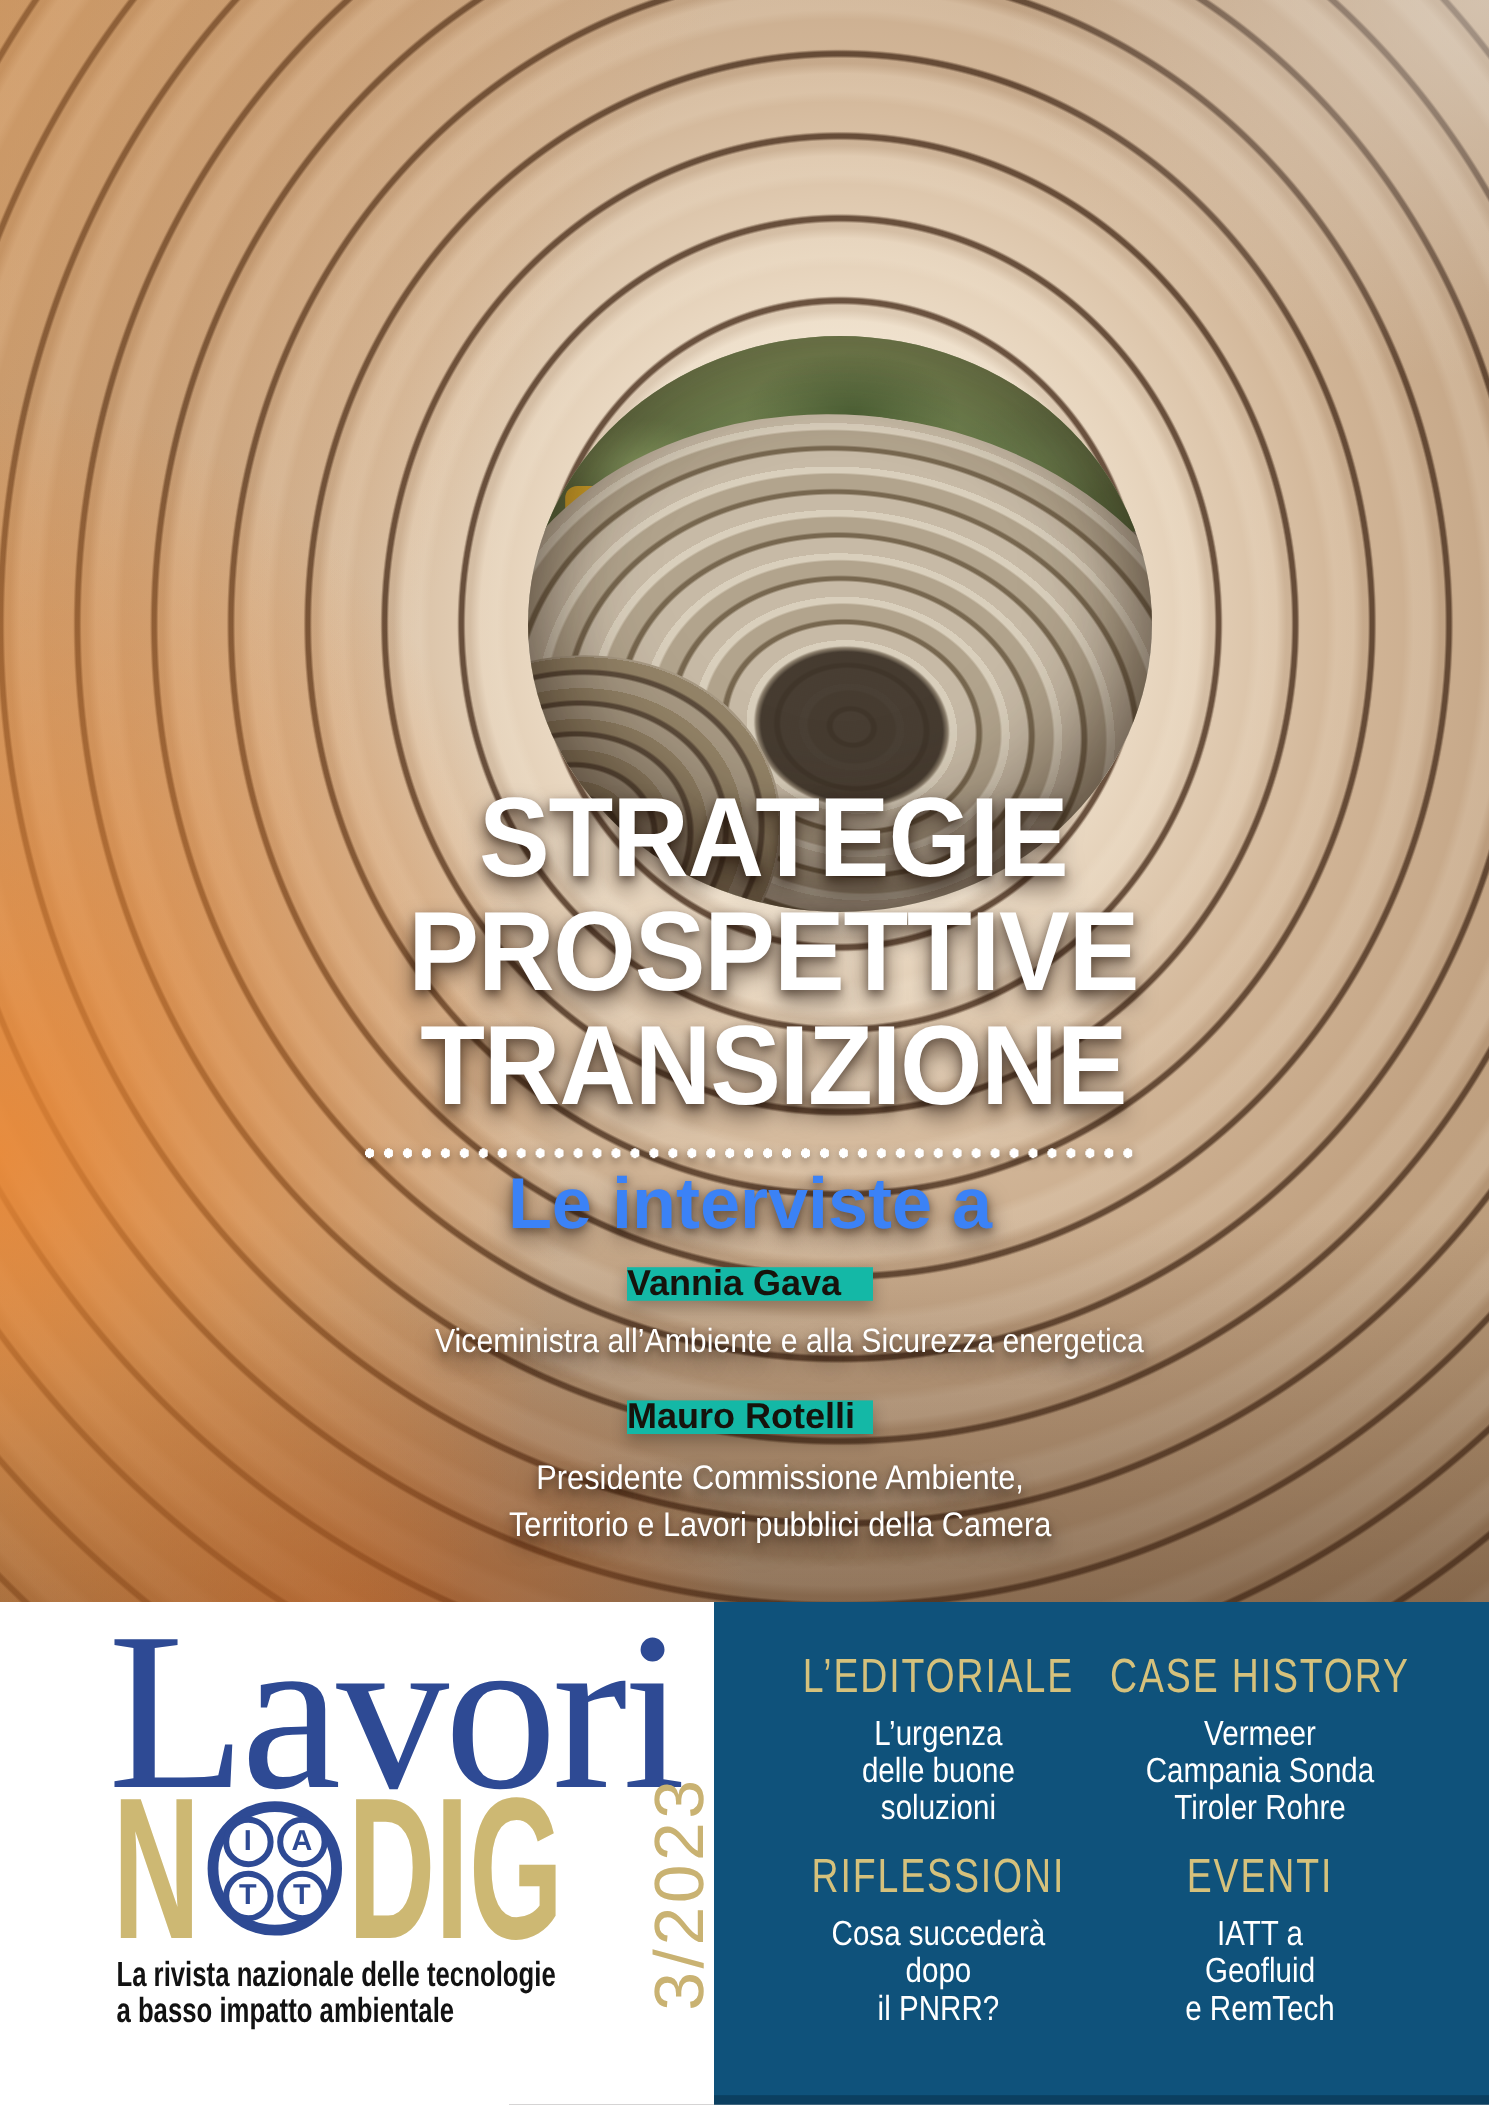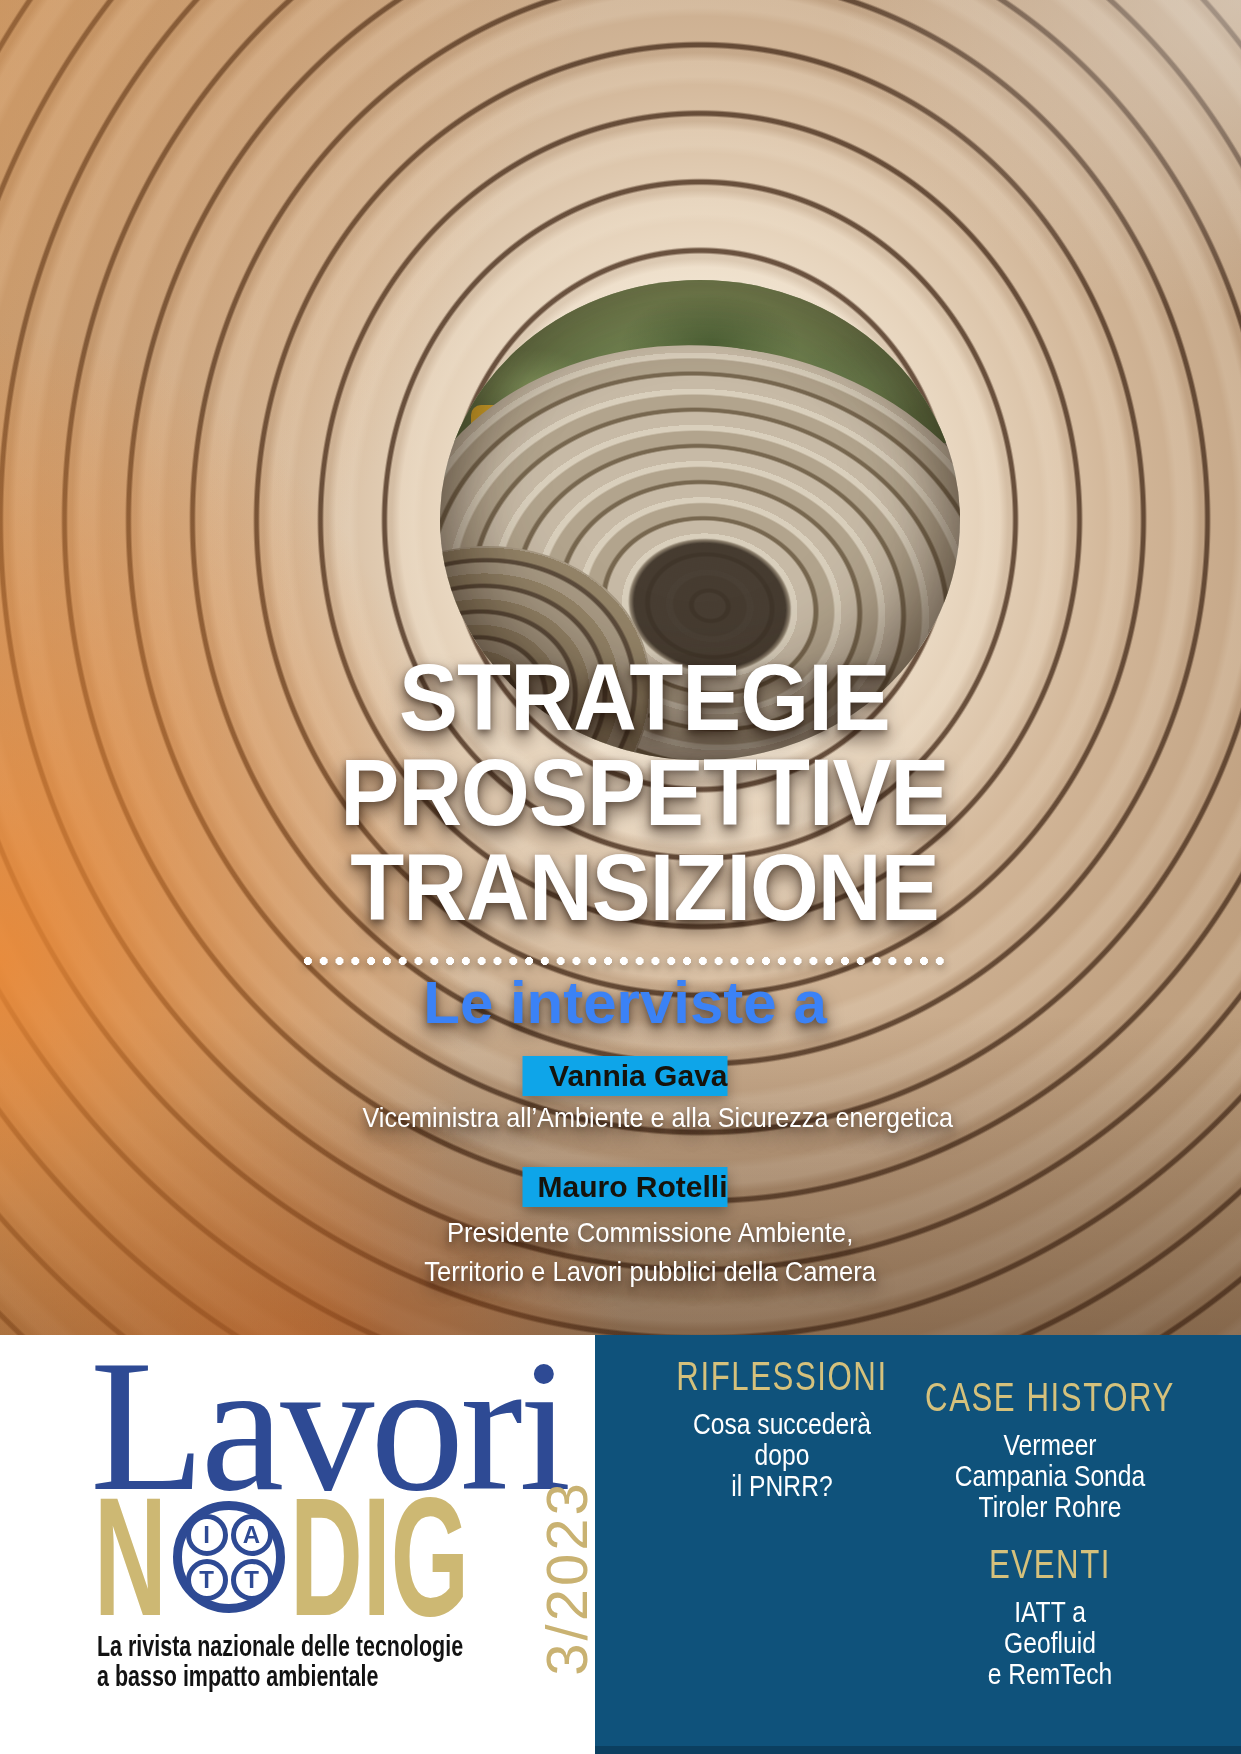--- a/index.html
+++ b/index.html
@@ -95,22 +95,22 @@
     filter:drop-shadow(0 3px 4px rgba(30,15,5,0.45));
   }
 
   .interviste {
     position:absolute; left:625px; top:972px; transform:translateX(-50%);
     color:#3b82f6; font-weight:700; font-size:60px; line-height:62px; white-space:nowrap;
   }
 
   .badge {
     position:absolute; left:625px; transform:translateX(-50%);
-    width:205px; height:40px; background:#0ea5e9;
-    display:flex; align-items:center; justify-content:flex-end;
+    width:205px; height:28px; background:#14b8a6;
+    display:flex; align-items:center; justify-content:flex-start;
     color:#16130c; font-size:30px; font-weight:700; white-space:nowrap;
     box-shadow:0 6px 12px rgba(30,15,5,0.30);
   }
   .badge-1 { top:1056px; }
   .badge-2 { top:1167px; }
 
   .role-1 {
     position:absolute; left:625px; top:1101px;
     transform:scaleX(0.90) translateX(-50%);
     color:#ffffff; font-size:28px; line-height:34px; white-space:nowrap;
@@ -233,20 +233,28 @@
 
   <div class="tagline">
     <div>La rivista nazionale delle tecnologie</div>
     <div>a basso impatto ambientale</div>
   </div>
 
   <div class="issue">3/2023</div>
 
   <div class="panel">
     <div class="panel-col panel-col-1">
+      <div class="panel-section-1">
+        <div class="panel-heading">L’EDITORIALE</div>
+        <div class="panel-lines">
+          <div>L’urgenza</div>
+          <div>delle buone</div>
+          <div>soluzioni</div>
+        </div>
+      </div>
       <div class="panel-section-2">
         <div class="panel-heading">RIFLESSIONI</div>
         <div class="panel-lines">
           <div>Cosa succederà</div>
           <div>dopo</div>
           <div>il PNRR?</div>
         </div>
       </div>
     </div>
     <div class="panel-col panel-col-2">

